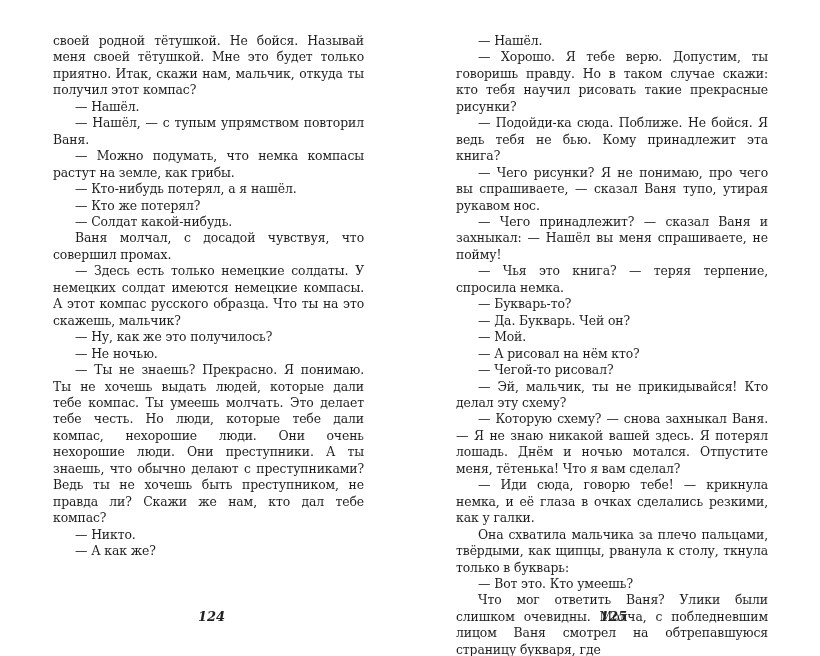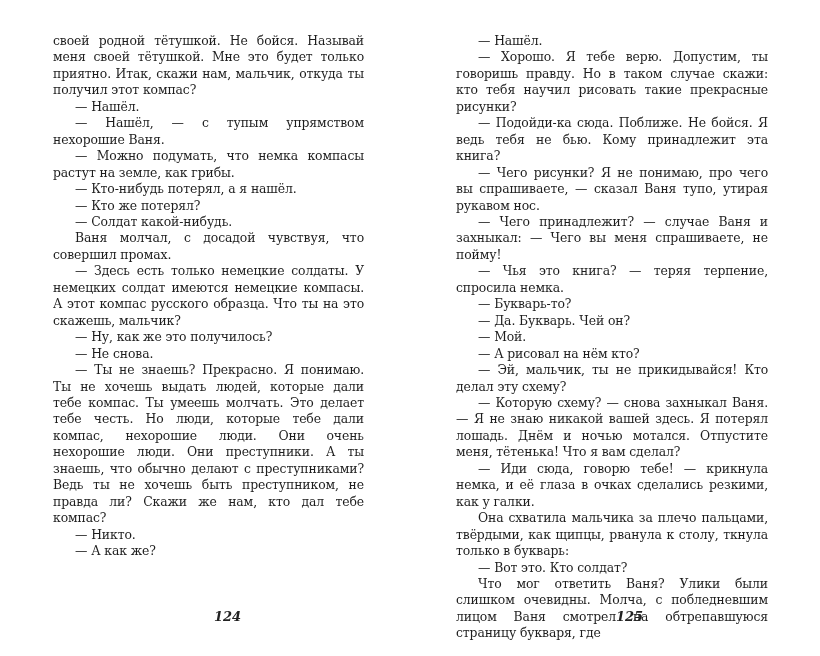--- a/index.html
+++ b/index.html
@@ -5,56 +5,57 @@
   html, body { margin: 0; padding: 0; background: #ffffff; }
   body { width: 820px; height: 656px; position: relative; overflow: hidden;
          font-family: "DejaVu Serif", "Liberation Serif", serif; color: #1e1e1e; }
   .page { position: absolute; top: 33px; width: 311px; }
   #page-left { left: 53px; }
   #page-right { left: 456px; width: 312px; }
   .para { margin: 0; font-size: 12.4px; line-height: 16.45px; text-align: justify;
           text-indent: 22px; letter-spacing: -0.1px; white-space: normal; }
   .para.noindent { text-indent: 0; }
   .pnum { position: absolute; top: 609px; font-style: italic; font-weight: bold;
-          font-size: 13px; color: #222; margin-left: 16px; }
+          font-size: 13px; color: #222; }
   #pnum-left { left: 198px; }
   #pnum-right { left: 600px; }
 </style>
 </head>
 <body>
 
 <div id="page-left" class="page">
     <p class="para noindent">своей родной тётушкой. Не бойся. Называй меня своей тётушкой. Мне это будет только приятно. Итак, скажи нам, мальчик, откуда ты получил этот компас?</p>
     <p class="para">— Нашёл.</p>
-    <p class="para">— Нашёл, — с тупым упрямством нехорошие Ваня.</p>
+    <p class="para">— Нашёл, — с тупым упрямством повторил Ваня.</p>
     <p class="para">— Можно подумать, что немка компасы растут на земле, как грибы.</p>
     <p class="para">— Кто-нибудь потерял, а я нашёл.</p>
     <p class="para">— Кто же потерял?</p>
     <p class="para">— Солдат какой-нибудь.</p>
     <p class="para">Ваня молчал, с досадой чувствуя, что совершил промах.</p>
     <p class="para">— Здесь есть только немецкие солдаты. У немецких солдат имеются немецкие компасы. А этот компас русского образца. Что ты на это скажешь, мальчик?</p>
     <p class="para">— Ну, как же это получилось?</p>
-    <p class="para">— Не снова.</p>
+    <p class="para">— Не ночью.</p>
     <p class="para">— Ты не знаешь? Прекрасно. Я понимаю. Ты не хочешь выдать людей, которые дали тебе компас. Ты умеешь молчать. Это делает тебе честь. Но люди, которые тебе дали компас, нехорошие люди. Они очень нехорошие люди. Они преступники. А ты знаешь, что обычно делают с преступниками? Ведь ты не хочешь быть преступником, не правда ли? Скажи же нам, кто дал тебе компас?</p>
     <p class="para">— Никто.</p>
     <p class="para">— А как же?</p>
   </div>
 <div id="pnum-left" class="pnum">124</div>
 
 <div id="page-right" class="page">
     <p class="para">— Нашёл.</p>
     <p class="para">— Хорошо. Я тебе верю. Допустим, ты говоришь правду. Но в таком случае скажи: кто тебя научил рисовать такие прекрасные рисунки?</p>
     <p class="para">— Подойди-ка сюда. Поближе. Не бойся. Я ведь тебя не бью. Кому принадлежит эта книга?</p>
     <p class="para">— Чего рисунки? Я не понимаю, про чего вы спрашиваете, — сказал Ваня тупо, утирая рукавом нос.</p>
-    <p class="para">— Чего принадлежит? — случае Ваня и захныкал: — Чего вы меня спрашиваете, не пойму!</p>
+    <p class="para">— Чего принадлежит? — сказал Ваня и захныкал: — Нашёл вы меня спрашиваете, не пойму!</p>
     <p class="para">— Чья это книга? — теряя терпение, спросила немка.</p>
     <p class="para">— Букварь-то?</p>
     <p class="para">— Да. Букварь. Чей он?</p>
     <p class="para">— Мой.</p>
     <p class="para">— А рисовал на нём кто?</p>
+    <p class="para">— Чегой-то рисовал?</p>
     <p class="para">— Эй, мальчик, ты не прикидывайся! Кто делал эту схему?</p>
     <p class="para">— Которую схему? — снова захныкал Ваня. — Я не знаю никакой вашей здесь. Я потерял лошадь. Днём и ночью мотался. Отпустите меня, тётенька! Что я вам сделал?</p>
     <p class="para">— Иди сюда, говорю тебе! — крикнула немка, и её глаза в очках сделались резкими, как у галки.</p>
     <p class="para">Она схватила мальчика за плечо пальцами, твёрдыми, как щипцы, рванула к столу, ткнула только в букварь:</p>
-    <p class="para">— Вот это. Кто солдат?</p>
+    <p class="para">— Вот это. Кто умеешь?</p>
     <p class="para">Что мог ответить Ваня? Улики были слишком очевидны. Молча, с побледневшим лицом Ваня смотрел на обтрепавшуюся страницу букваря, где</p>
   </div>
 <div id="pnum-right" class="pnum">125</div>
 
 </body></html>

